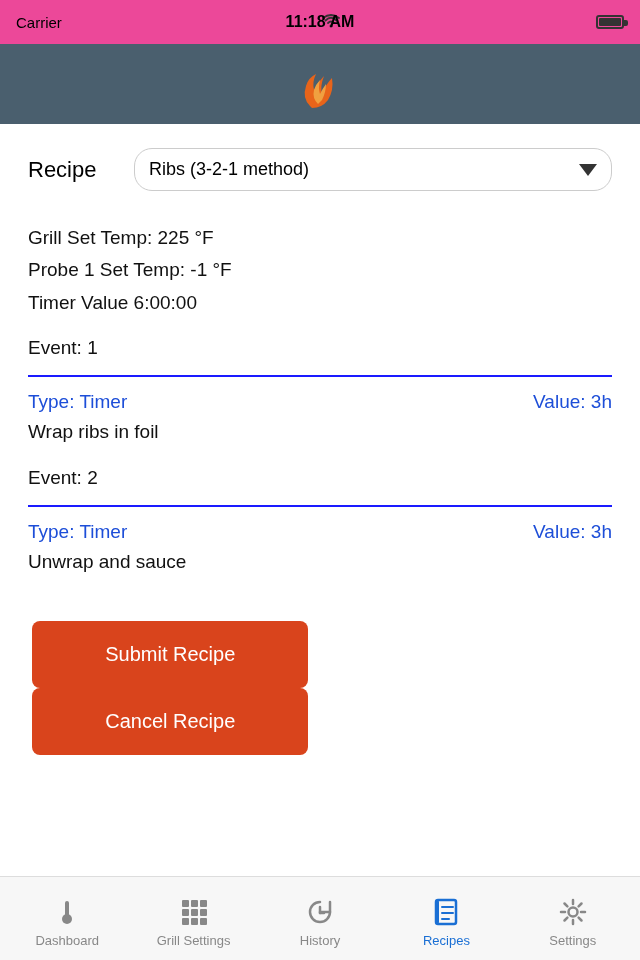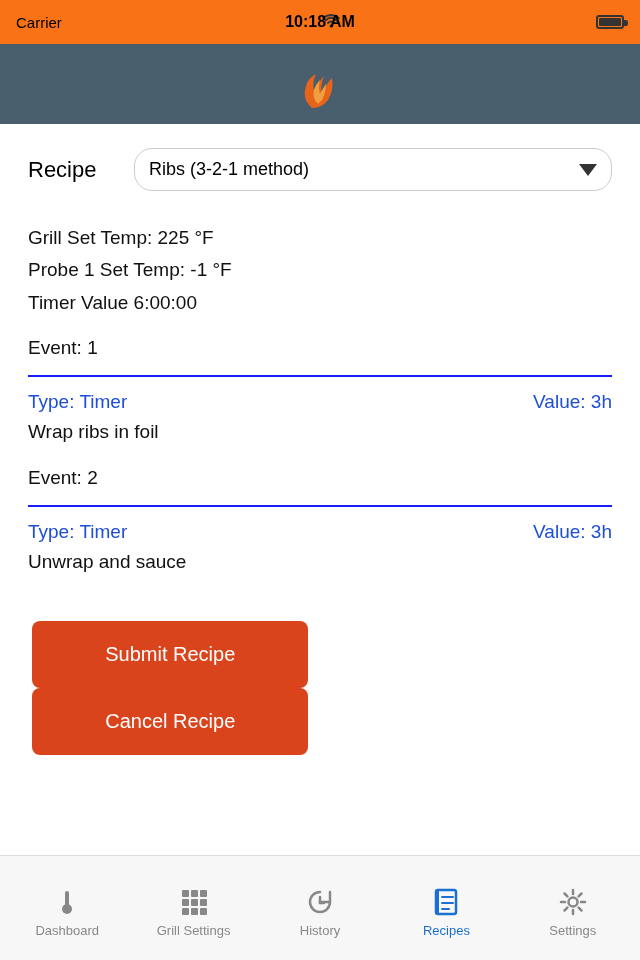--- a/index.html
+++ b/index.html
@@ -12,21 +12,21 @@
       overflow: hidden;
       position: relative;
     }
 
     
     .status-bar {
       display: flex;
       justify-content: space-between;
       align-items: center;
       padding: 22px 16px;
-      background: #f97316;
+      background: #ec4899;
       height: 24px;
     }
     .status-carrier { font-size: 15px; font-weight: 500; }
     .status-time { font-size: 16px; font-weight: 600; }
     .status-battery {
       width: 28px; height: 14px;
       border: 2px solid #333;
       border-radius: 3px;
       position: relative;
       display: inline-block;
@@ -153,21 +153,21 @@
       padding: 22px 0;
       width: 48%;
       cursor: pointer;
       text-align: center;
     }
 
     
     .bottom-nav {
       position: absolute;
       bottom: 0; left: 0; right: 0;
-      height: 105px;
+      height: 84px;
       background: #f7f7f7;
       border-top: 1px solid #ddd;
       display: flex;
       justify-content: space-between;
       align-items: center;
       padding: 0 4px;
     }
     .nav-item {
       display: flex;
       flex-direction: column;
@@ -193,21 +193,21 @@
   <span class="status-carrier">Carrier</span>
   <span style="font-size:15px; margin-left:4px;">
     <svg width="18" height="14" viewBox="0 0 18 14">
       <path d="M9 11 Q9 11 9 11" stroke="#333" stroke-width="2" fill="none"></path>
       <circle cx="9" cy="12" r="1.5" fill="#333"></circle>
       <path d="M6 9 Q9 6 12 9" stroke="#333" stroke-width="1.8" fill="none" stroke-linecap="round"></path>
       <path d="M3.5 6.5 Q9 1 14.5 6.5" stroke="#333" stroke-width="1.8" fill="none" stroke-linecap="round"></path>
       <path d="M1 4 Q9 -2 17 4" stroke="#333" stroke-width="1.8" fill="none" stroke-linecap="round"></path>
     </svg>
   </span>
-  <span class="status-time" style="position:absolute;left:50%;transform:translateX(-50%);">10:18 AM</span>
+  <span class="status-time" style="position:absolute;left:50%;transform:translateX(-50%);">11:18 AM</span>
   <div class="status-battery">
     <div class="status-battery-fill"></div>
   </div>
 </div>
 
 <div class="app-header">
   <svg class="flame-icon" viewBox="0 0 48 56" xmlns="http://www.w3.org/2000/svg">
 
     <path d="M14 50 Q6 42 10 30 Q12 22 20 18 Q16 26 18 34 Q22 26 28 20 Q24 30 26 38 Q30 28 36 22 Q38 34 32 44 Q26 52 16 52 Z" fill="#e8641a"></path>
 

